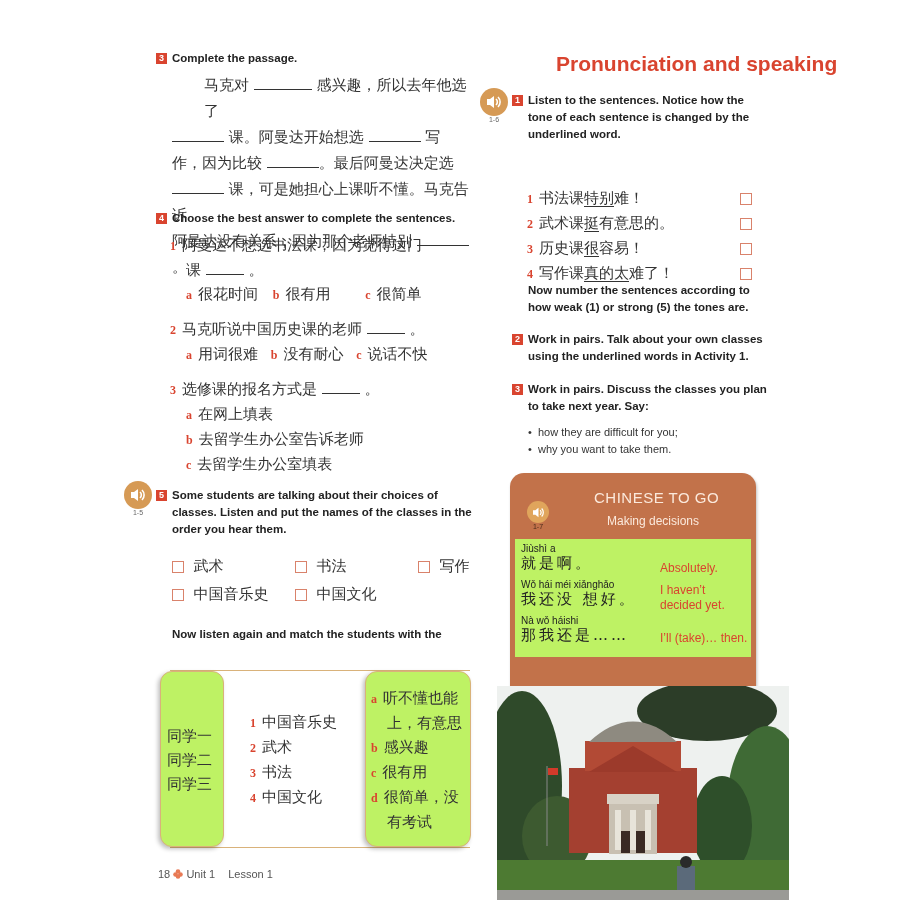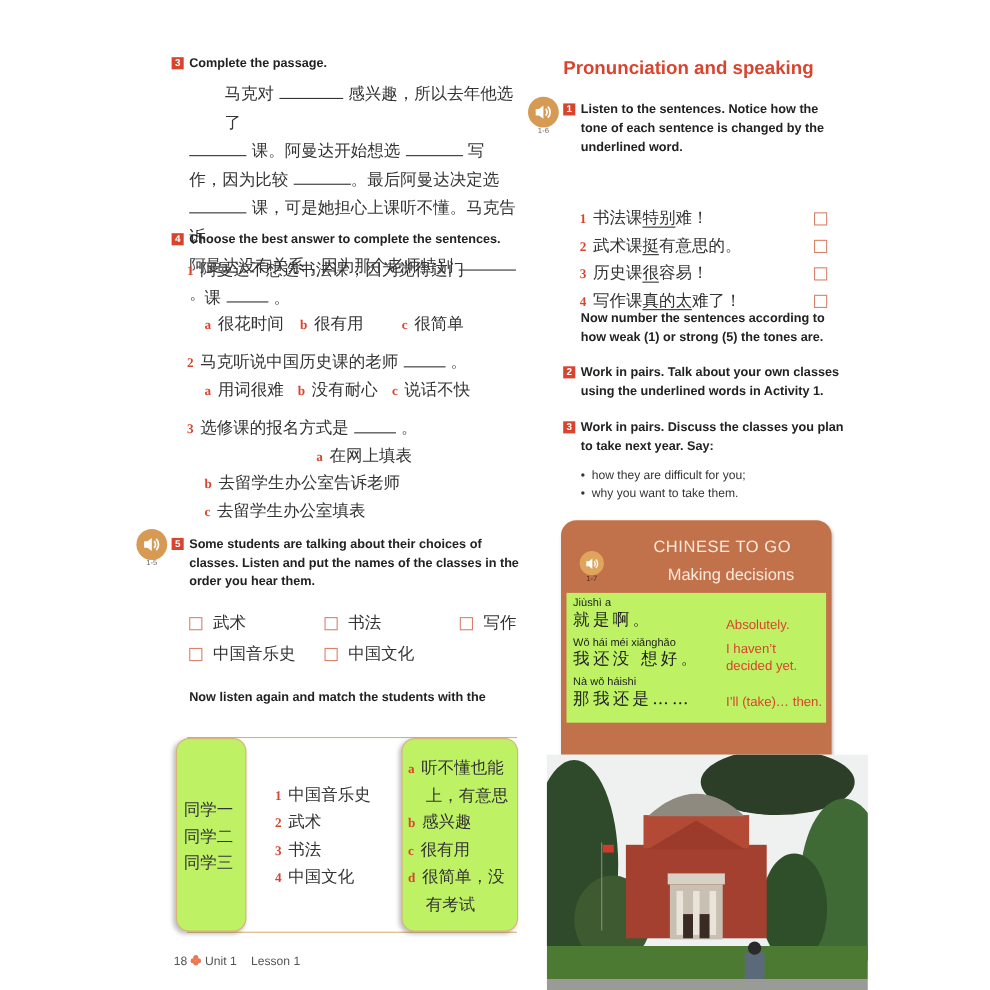--- a/index.html
+++ b/index.html
@@ -11,21 +11,21 @@
            vertical-align:1px; font-family:"Liberation Sans",sans-serif; }
   .instr { font-family:"Liberation Sans",sans-serif; font-weight:bold; font-size:11.5px; line-height:17px; color:#222; }
   .cn { font-family:"DejaVu Serif","Liberation Serif",serif; font-size:15px; color:#333; }
   .num { color:#d9442f; font-weight:bold; font-family:"Liberation Serif",serif; font-size:12px; margin-right:6px; }
   .opt { color:#d9442f; font-weight:bold; font-family:"Liberation Serif",serif; font-size:12px; margin-right:6px; }
   .blank { display:inline-block; border-bottom:1px solid #333; vertical-align:baseline; }
   .passage { line-height:26px; }
   .audio { width:28px; height:28px; border-radius:50%; background:#d69a55; display:flex; align-items:center; justify-content:center; }
   .audio-lbl { font-size:7px; color:#666; text-align:center; width:28px; font-family:"Liberation Sans",sans-serif; }
   .chk { display:inline-block; width:10px; height:10px; border:1px solid #d9826b; vertical-align:middle; }
-  .title { font-family:"Liberation Sans",sans-serif; font-weight:bold; font-size:17px; color:#d9442f; }
+  .title { font-family:"Liberation Sans",sans-serif; font-weight:bold; font-size:21px; color:#d9442f;margin-left:44px; }
   .ul { text-decoration:underline; text-underline-offset:3px; }
   .bullets { font-family:"Liberation Sans",sans-serif; font-size:11px; color:#333; line-height:17px; }
   .card { background:#c2724a; border-radius:14px; }
   .card-inner { background:#bef264; }
   .pinyin { font-family:"Liberation Sans",sans-serif; font-size:10px; color:#222; }
   .cn2 { font-family:"DejaVu Serif",serif; font-size:15px; color:#222; letter-spacing:3px; }
   .en2 { font-family:"Liberation Sans",sans-serif; font-size:12px; color:#d9442f; line-height:15px; }
   .box { border:1.5px solid #d9b27a; border-radius:12px; background:#bef264; box-shadow:-2px 2px 4px rgba(0,0,0,0.25); }
   .foot { font-family:"Liberation Sans",sans-serif; font-size:11px; color:#555; }
 </style>
@@ -62,21 +62,21 @@
     <div style="margin-top:10px;">
       <div><span class="num">2</span><span>马克听说中国历史课的老师</span> <span class="blank" style="width:38px;"></span> <span>。</span></div>
       <div style="padding-left:16px;">
         <span><span class="opt">a</span><span>用词很难</span></span>
         <span style="margin-left:8px;"><span class="opt">b</span><span>没有耐心</span></span>
         <span style="margin-left:8px;"><span class="opt">c</span><span>说话不快</span></span>
       </div>
     </div>
     <div style="margin-top:10px;">
       <div><span class="num">3</span><span>选修课的报名方式是</span> <span class="blank" style="width:38px;"></span> <span>。</span></div>
-      <div style="padding-left:16px;text-align:center;"><span class="opt">a</span><span>在网上填表</span></div>
+      <div style="padding-left:16px;"><span class="opt">a</span><span>在网上填表</span></div>
       <div style="padding-left:16px;"><span class="opt">b</span><span>去留学生办公室告诉老师</span></div>
       <div style="padding-left:16px;"><span class="opt">c</span><span>去留学生办公室填表</span></div>
     </div>
   </div>
 </div>
 
 <div class="abs" style="left:124px; top:481px;">
   <div class="audio">
     <svg width="16" height="14" viewBox="0 0 16 14">
         <path d="M1 4h3l4-3v12l-4-3H1z" fill="#fff"></path>
@@ -183,21 +183,21 @@
   <div><span class="badge">3</span><span>Work in pairs. Discuss the classes you plan</span></div>
   <div style="padding-left:16px;">to take next year. Say:</div>
 </div>
 <div class="abs bullets" style="left:528px; top:424px;">
   <div>•&nbsp; <span>how they are difficult for you;</span></div>
   <div>•&nbsp; <span>why you want to take them.</span></div>
 </div>
 
 <div class="abs card" style="left:510px; top:473px; width:246px; height:244px; box-shadow:1px 2px 3px rgba(0,0,0,0.25);">
   <div class="abs" style="left:84px; top:16px; color:#fbe9dc; font-family:'Liberation Sans',sans-serif; font-size:15px; letter-spacing:0.5px;">CHINESE TO GO</div>
-  <div class="abs" style="left:97px; top:41px; color:#fbe9dc; font-family:'Liberation Sans',sans-serif; font-size:15px;">Making decisions</div>
+  <div class="abs" style="left:97px; top:41px; color:#fbe9dc; font-family:'Liberation Sans',sans-serif; font-size:12px;">Making decisions</div>
   <div class="abs" style="left:17px; top:28px;">
     <div class="audio" style="width:22px; height:22px; background:#e0a55c;">
       <svg width="13" height="11" viewBox="0 0 16 14">
           <path d="M1 4h3l4-3v12l-4-3H1z" fill="#fff"></path>
           <path d="M10 4a4 4 0 0 1 0 6M12 2a7 7 0 0 1 0 10" stroke="#fff" stroke-width="1.6" fill="none"></path>
         </svg>
     </div>
     <div class="audio-lbl" style="width:22px; color:#4a2a1a;">1-7</div>
   </div>
   <div class="abs card-inner" style="left:5px; top:66px; width:236px; height:118px;">

